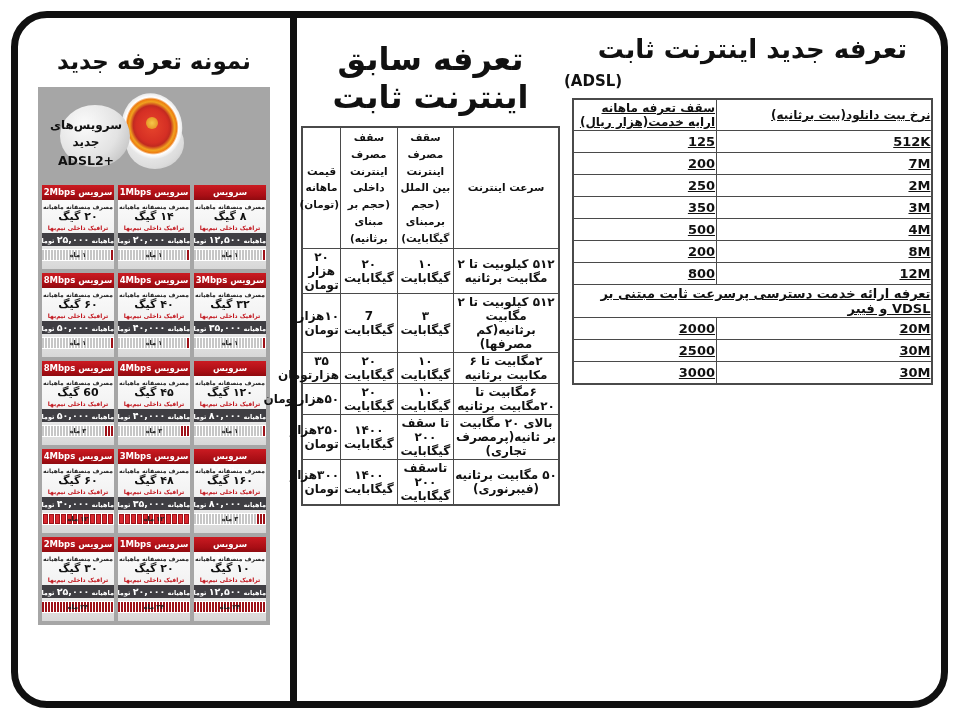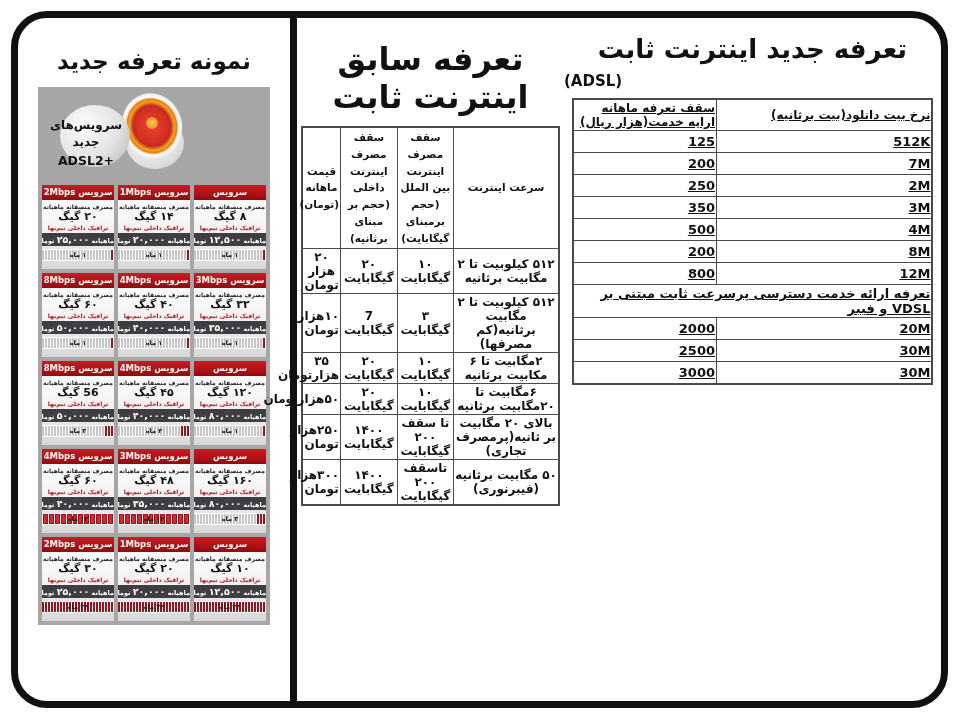--- a/index.html
+++ b/index.html
@@ -415,21 +415,21 @@
               <span class="bcell"></span>
             </div>
           </div>
 
           <div class="card">
             <div class="card-header">
               <span>سرویس</span>
               <span>8Mbps</span>
             </div>
             <div class="usage-label">مصرف منصفانه ماهیانه</div>
-            <div class="volume">56 گیگ</div>
+            <div class="volume">60 گیگ</div>
             <div class="traffic-note">ترافیک داخلی نیم‌بها</div>
             <div class="price-bar">
               <span>ماهیانه</span>
               <span class="price-value">۵۰,۰۰۰</span>
               <span>تومان</span>
             </div>
             <div class="duration-bar">
               <span class="duration-label">۳ ماه</span>
             <span class="bcell bfill"></span>
               <span class="bcell bfill"></span>

